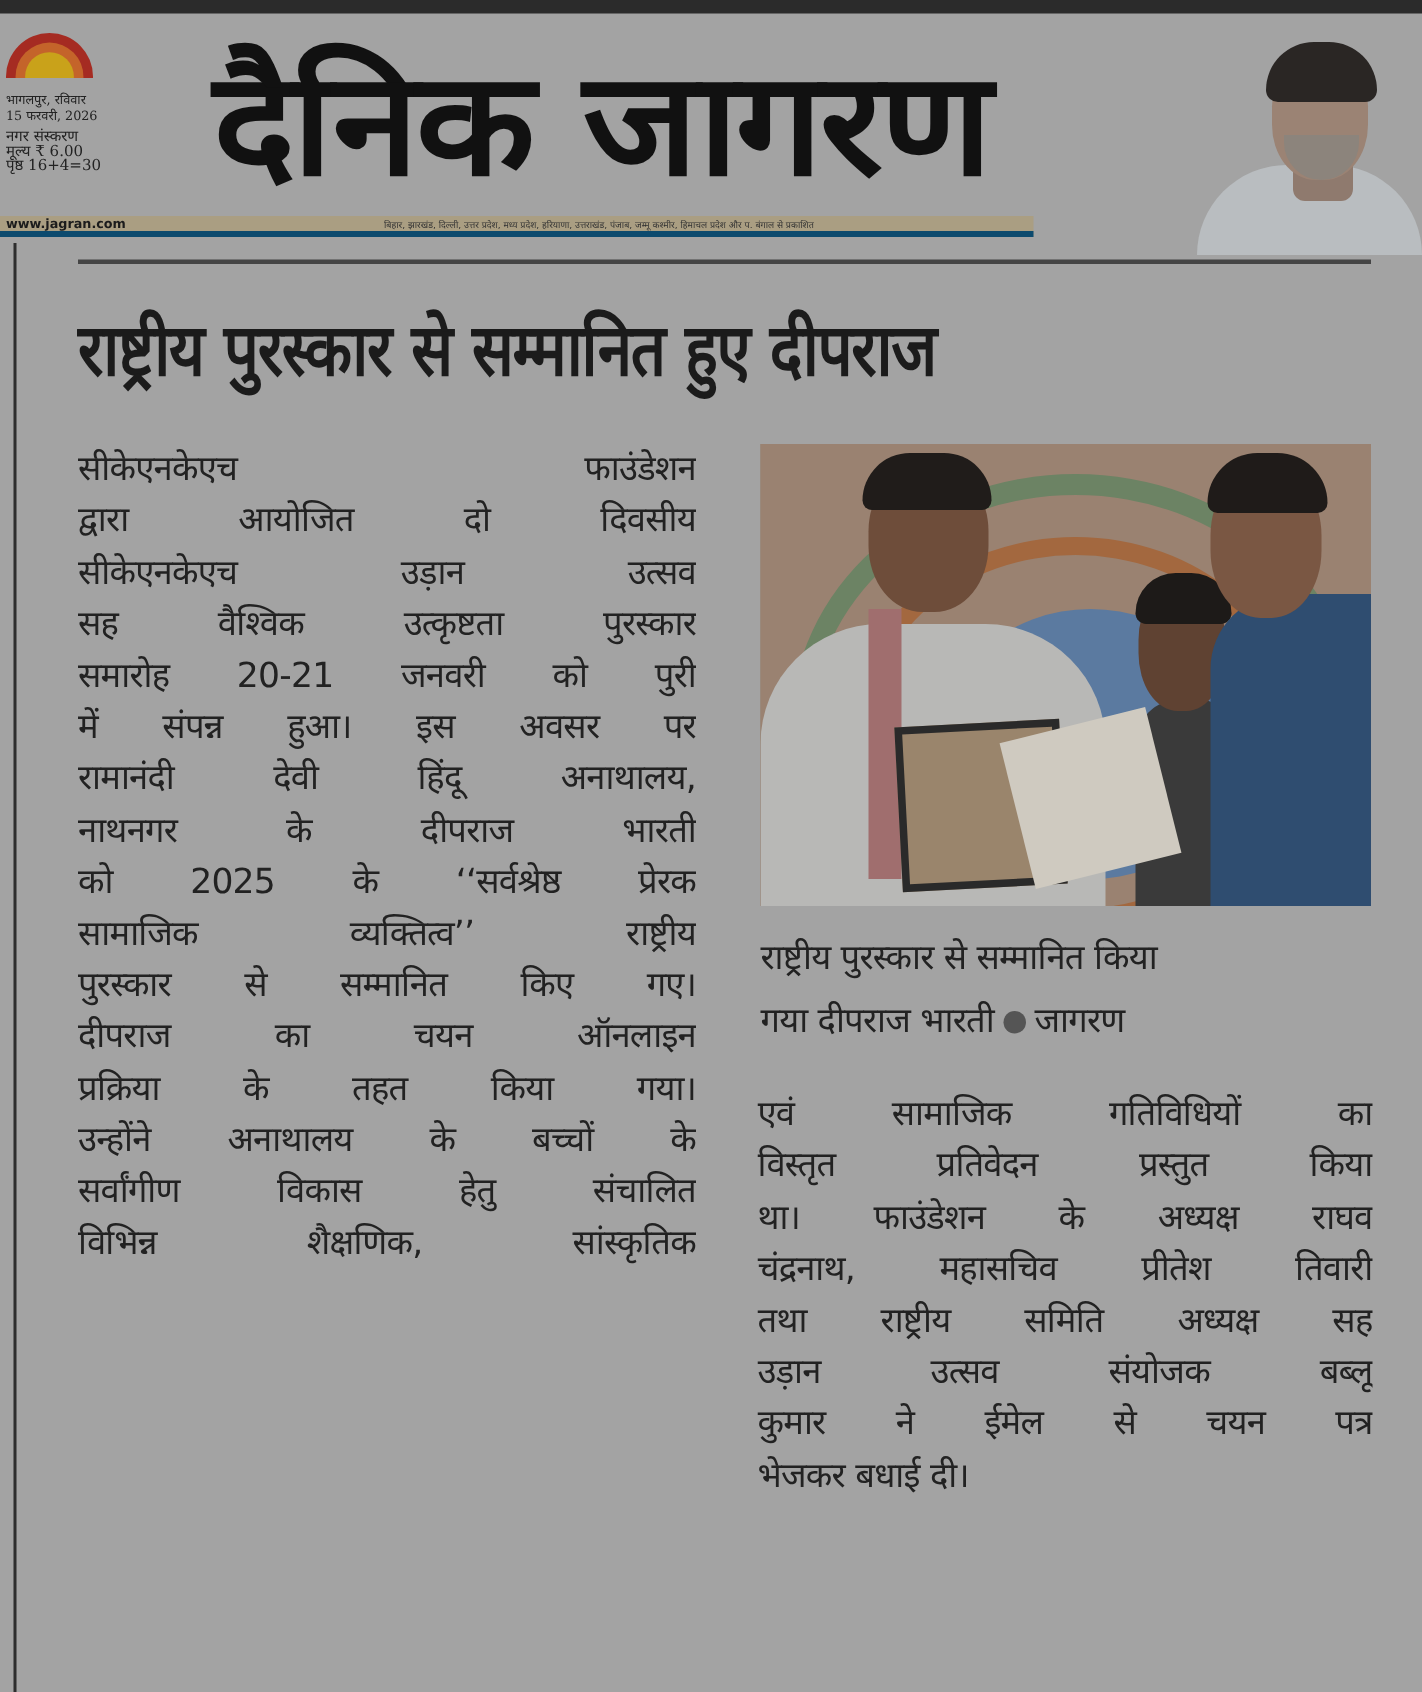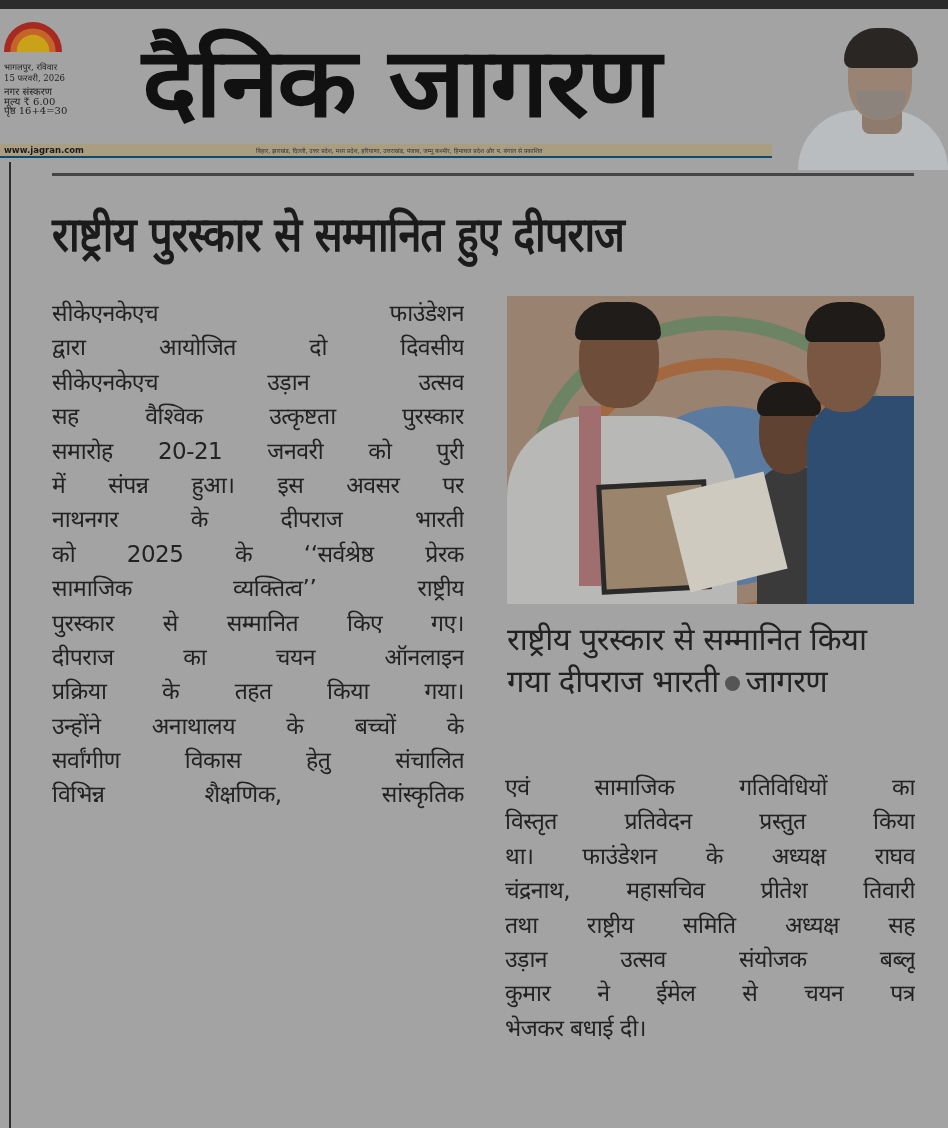--- a/index.html
+++ b/index.html
@@ -13,41 +13,41 @@
   .logo-sun .arc { position: absolute; left: 0; top: 0; width: 58px; height: 58px; border-radius: 50%; }
   .arc1 { background: #a52b22; }
   .arc2 { transform: scale(0.78); background: #c4642a; }
   .arc3 { transform: scale(0.56); background: #c9a21a; }
   .meta { position: absolute; left: 4px; top: 62px; font-family: "DejaVu Serif", serif; font-size: 8.5px; line-height: 11px; color: #222; }
   .meta .edition { font-size: 10px; font-weight: normal; margin-top: 2px; }
   .meta .small { font-size: 10px; line-height: 9px; }
 
   .masthead-title { position: absolute; left: 142px; top: 28px; font-family: "DejaVu Sans", sans-serif; font-weight: 900; font-size: 96px; line-height: 110px; letter-spacing: -2px; color: #111; white-space: nowrap; transform: scaleX(1.08); transform-origin: left top; }
 
-  .strip { position: absolute; left: 0; top: 144px; width: 772px; height: 14px; background: #aa9e82; border-bottom: 2px solid #0c4a6e; }
+  .strip { position: absolute; left: 0; top: 144px; width: 689px; height: 14px; background: #aa9e82; border-bottom: 4px solid #0c4a6e; }
   .strip .site { position: absolute; left: 4px; top: 0; font-size: 8.5px; font-weight: bold; line-height: 13px; color: #1c1c1c; }
   .strip .cities { position: absolute; left: 256px; top: 0; font-size: 6px; line-height: 13px; color: #333; white-space: nowrap; }
 
   .portrait { position: absolute; left: 790px; top: 22px; width: 158px; height: 140px; }
   .portrait .shirt { position: absolute; left: 8px; top: 88px; width: 150px; height: 60px; background: #b9bdc0; border-radius: 60px 60px 0 0; }
   .portrait .neck { position: absolute; left: 72px; top: 78px; width: 40px; height: 34px; background: #8f7a6e; border-radius: 8px; }
   .portrait .face { position: absolute; left: 58px; top: 16px; width: 64px; height: 82px; background: #9b8374; border-radius: 40% 40% 45% 45%; }
   .portrait .hair { position: absolute; left: 54px; top: 6px; width: 74px; height: 40px; background: #2a2624; border-radius: 40px 40px 10px 10px; }
   .portrait .beard { position: absolute; left: 66px; top: 68px; width: 50px; height: 30px; background: #8c847c; border-radius: 0 0 30px 30px; }
 
   
   .left-rule { position: absolute; left: 9px; top: 162px; width: 2px; height: 966px; background: #2d2d2d; }
   .head-rule { position: absolute; left: 52px; top: 173px; width: 862px; height: 3px; background: #454545; }
 
   .headline { position: absolute; left: 52px; top: 198px; width: 880px; font-family: "DejaVu Sans", sans-serif; font-size: 48px; line-height: 72px; letter-spacing: -1px; color: #1b1b1b; white-space: nowrap; transform: scaleX(0.86); transform-origin: left top; }
 
   
   .col { position: absolute; font-family: "DejaVu Sans", sans-serif; font-size: 23px; line-height: 34.4px; color: #222; }
   .col-left { left: 52px; top: 296px; width: 412px; }
-  .col-right { left: 505px; top: 726px; width: 410px; margin-top: 44px; }
+  .col-right { left: 505px; top: 726px; width: 410px; }
   .col .line { display: block; text-align: justify; text-align-last: justify; white-space: nowrap; overflow: hidden; height: 34.4px; letter-spacing: -0.5px; }
   .col .line.last { text-align-last: left; }
   .dateline { font-weight: bold; }
 
   
   .photo { position: absolute; left: 507px; top: 296px; width: 407px; height: 308px; background: #8d7560; overflow: hidden; }
   .photo .wall { position: absolute; left: 0; top: 0; width: 100%; height: 100%; background: #9a8271; }
   .photo .ring { position: absolute; border-radius: 50%; }
   .ring1 { left: 20px; top: 20px; width: 380px; height: 340px; border: 14px solid #6c8364; }
   .ring2 { left: 60px; top: 62px; width: 300px; height: 260px; border: 12px solid #a3683f; }
@@ -58,21 +58,21 @@
   .p1-hair { position: absolute; left: 68px; top: 6px; width: 86px; height: 38px; background: #201c1a; border-radius: 40px 40px 8px 8px; }
   .p2-body { position: absolute; left: 250px; top: 170px; width: 70px; height: 140px; background: #3a3a3a; border-radius: 30px 30px 0 0; }
   .p2-head { position: absolute; left: 252px; top: 92px; width: 58px; height: 86px; background: #5f4232; border-radius: 45%; }
   .p2-hair { position: absolute; left: 250px; top: 86px; width: 64px; height: 34px; background: #1d1a18; border-radius: 30px 30px 8px 8px; }
   .p3-body { position: absolute; left: 300px; top: 100px; width: 110px; height: 210px; background: #2f4d70; border-radius: 50px 0 0 0; }
   .p3-head { position: absolute; left: 300px; top: 16px; width: 74px; height: 100px; background: #7a5743; border-radius: 45%; }
   .p3-hair { position: absolute; left: 298px; top: 6px; width: 80px; height: 40px; background: #1f1b19; border-radius: 40px 40px 8px 8px; }
   .cert1 { position: absolute; left: 92px; top: 186px; width: 110px; height: 110px; background: #9a856c; border: 5px solid #2a2a2a; transform: rotate(-3deg); }
   .cert2 { position: absolute; left: 170px; top: 186px; width: 100px; height: 100px; background: #cfcac0; transform: rotate(-14deg); }
 
-  .caption { position: absolute; left: 507px; top: 618px; width: 410px; font-family: "DejaVu Sans", sans-serif; font-size: 31px; line-height: 42px; color: #222; letter-spacing: -0.5px; }
+  .caption { position: absolute; left: 507px; top: 618px; width: 410px; font-family: "DejaVu Sans", sans-serif; font-size: 23px; line-height: 42px; color: #222; letter-spacing: -0.5px; }
   .caption .dot { display: inline-block; width: 15px; height: 15px; background: #555; border-radius: 50%; vertical-align: middle; margin: 0 6px; }
 </style>
 </head>
 <body>
 
 <div class="topbar"></div>
 
 <div class="logo-sun">
   <div class="arc arc1"></div>
     <div class="arc arc2"></div>
@@ -103,20 +103,21 @@
 
 <h1 class="headline">राष्ट्रीय पुरस्कार से सम्मानित हुए दीपराज</h1>
 
 <div class="col col-left">
   <span class="line">सीकेएनकेएच फाउंडेशन</span>
   <span class="line">द्वारा आयोजित दो दिवसीय</span>
   <span class="line">सीकेएनकेएच उड़ान उत्सव</span>
   <span class="line">सह वैश्विक उत्कृष्टता पुरस्कार</span>
   <span class="line">समारोह 20-21 जनवरी को पुरी</span>
   <span class="line">में संपन्न हुआ। इस अवसर पर</span>
+  <span class="line">रामानंदी देवी हिंदू अनाथालय,</span>
   <span class="line">नाथनगर के दीपराज भारती</span>
   <span class="line">को 2025 के ‘‘सर्वश्रेष्ठ प्रेरक</span>
   <span class="line">सामाजिक व्यक्तित्व’’ राष्ट्रीय</span>
   <span class="line">पुरस्कार से सम्मानित किए गए।</span>
   <span class="line">दीपराज का चयन ऑनलाइन</span>
   <span class="line">प्रक्रिया के तहत किया गया।</span>
   <span class="line">उन्होंने अनाथालय के बच्चों के</span>
   <span class="line">सर्वांगीण विकास हेतु संचालित</span>
   <span class="line">विभिन्न शैक्षणिक, सांस्कृतिक</span>
 </div>

